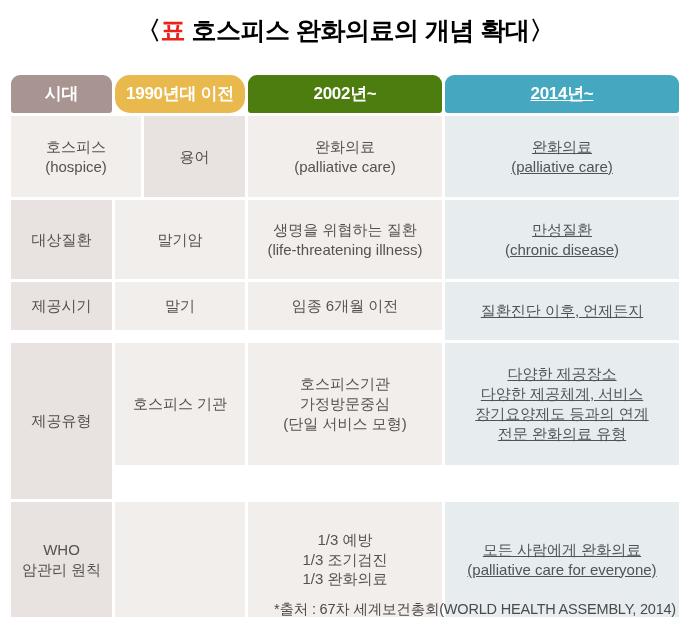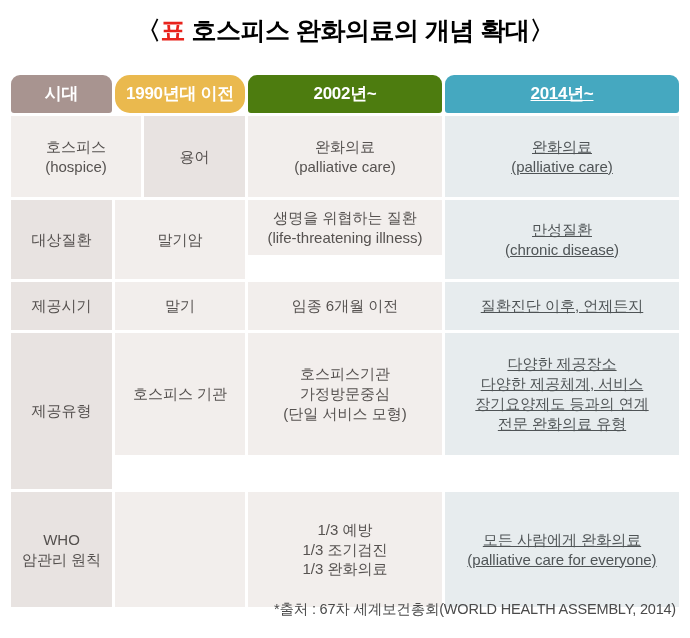--- a/index.html
+++ b/index.html
@@ -139,32 +139,32 @@
       <div class="cell b3 c3" style="height:81px">완화의료
 (palliative care)</div>
       <div class="cell b4 c4" style="height:81px">완화의료
 (palliative care)</div>
     </div>
     <div class="row-gap"></div>
 
     <div class="row">
       <div class="cell b1 c1" style="height:79px">대상질환</div>
       <div class="cell b2 c2" style="height:79px">말기암</div>
-      <div class="cell b3 c3" style="height:55px">생명을 위협하는 질환
+      <div class="cell b3 c3" style="height:79px">생명을 위협하는 질환
 (life-threatening illness)</div>
       <div class="cell b4 c4" style="height:79px">만성질환
 (chronic disease)</div>
     </div>
     <div class="row-gap"></div>
 
     <div class="row">
       <div class="cell b1 c1" style="height:48px">제공시기</div>
       <div class="cell b2 c2" style="height:48px">말기</div>
       <div class="cell b3 c3" style="height:48px">임종 6개월 이전</div>
-      <div class="cell b4 c4" style="height:48px">질환진단 이후, 언제든지</div>
+      <div class="cell b4 c4" style="height:58px">질환진단 이후, 언제든지</div>
     </div>
     <div class="row-gap"></div>
 
     <div class="row">
       <div class="cell b1 c1" style="height:156px">제공유형</div>
       <div class="cell b2 c2" style="height:122px">호스피스 기관</div>
       <div class="cell b3 c3" style="height:122px">호스피스기관
 가정방문중심
 (단일 서비스 모형)</div>
       <div class="cell b4 c4" style="height:122px">다양한 제공장소

